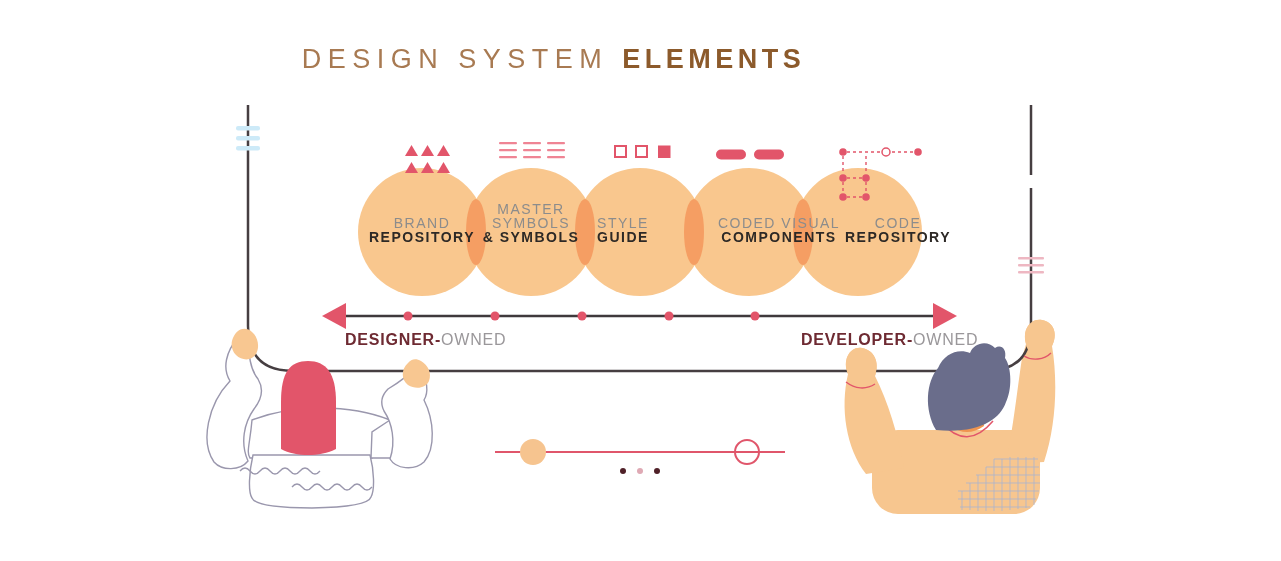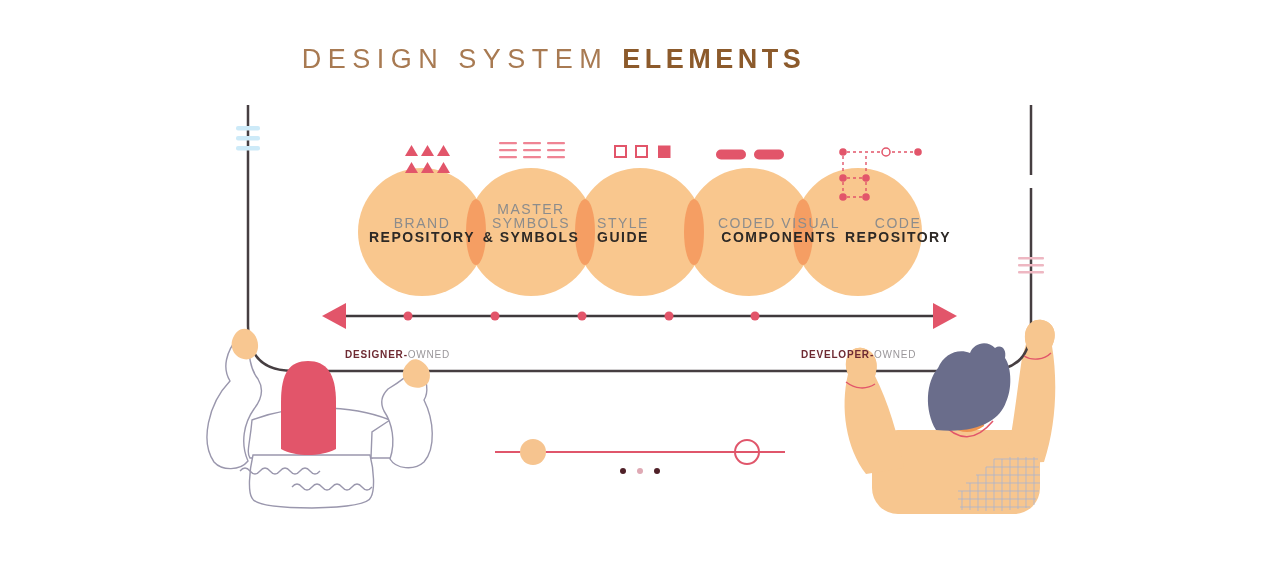--- a/index.html
+++ b/index.html
@@ -29,21 +29,21 @@
     font-size:14px; letter-spacing:1.5px; line-height:14px; z-index:3;
   }
   .clabel.three { top:202px; }
   .clabel .gray { display:block; color:#8c8c8c; }
   .clabel .dark { display:block; color:#2d2926; font-weight:700; }
 
   .icon { position:absolute; z-index:3; }
 
   
   .axis-label {
-    position:absolute; top:349px; font-size:10px; font-weight:700;
+    position:absolute; top:331px; font-size:16px; font-weight:700;
     letter-spacing:0.8px; color:#6e2a32; z-index:4; white-space:nowrap;
   }
   .axis-label .rest { font-weight:400; color:#9a979a; }
 
   .art { position:absolute; left:0; top:0; z-index:2; }
 </style>
 </head>
 <body>
 
 <div class="stage">

